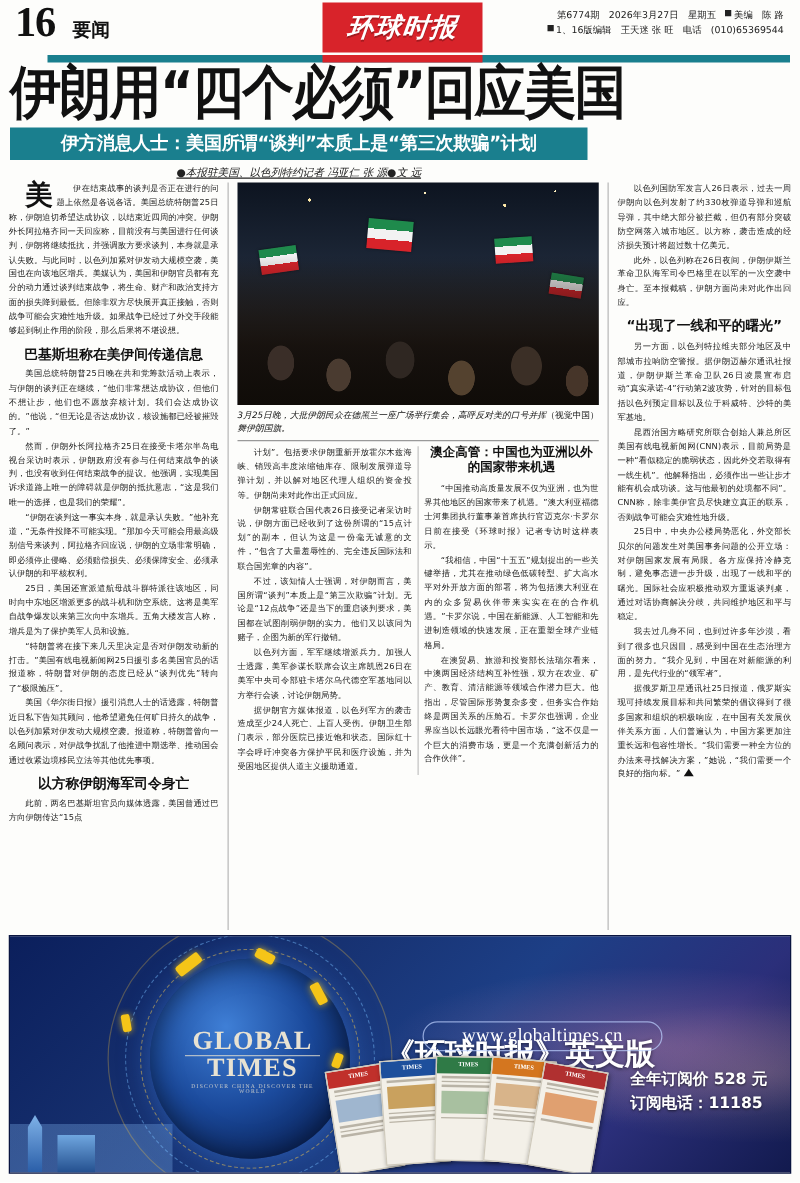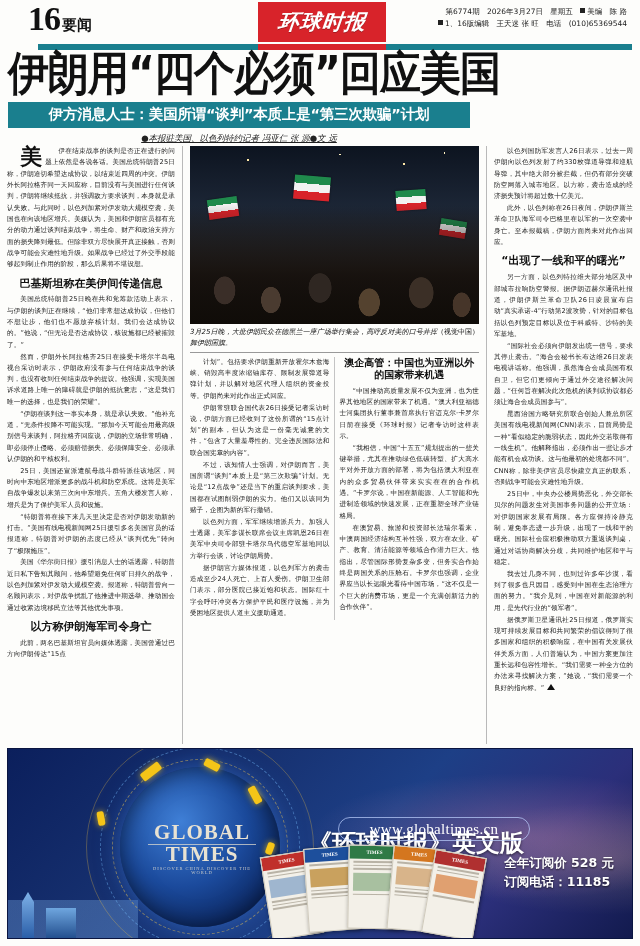--- a/index.html
+++ b/index.html
@@ -14,25 +14,24 @@
   
   .masthead { position: relative; height: 48px; padding: 4px 8px 0 8px; }
   .page-num-block {
     position: absolute; left: 12px; top: 2px;
     display: flex; align-items: baseline;
   }
   .page-num {
     font-family: "Liberation Serif", serif;
     font-size: 34px; font-weight: 700; color: #111; line-height: 1;
     letter-spacing: -1px;
-    margin-left: 16px;
   }
   .page-sec {
     font-family: "DejaVu Sans", sans-serif;
-    font-size: 15px; font-weight: 700; color: #111; margin-left: 2px;
+    font-size: 15px; font-weight: 700; color: #111; margin-left: 14px;
   }
   .logo-box {
     position: absolute; left: 258px; top: 2px;
     width: 128px; height: 40px; background: #d8232a;
     display: flex; align-items: center; justify-content: center;
     overflow: hidden;
   }
   .logo-text {
     font-family: "DejaVu Sans", sans-serif;
     color: #fff; font-size: 21px; font-weight: 700;
@@ -338,21 +337,20 @@
         </div>
       </div>
 
       <div class="vdiv"></div>
 
       <div class="col col-3">
         <p class="body">以色列国防军发言人26日表示，过去一周伊朗向以色列发射了约330枚弹道导弹和巡航导弹，其中绝大部分被拦截，但仍有部分突破防空网落入城市地区。以方称，袭击造成的经济损失预计将超过数十亿美元。</p>
         <p class="body">此外，以色列称在26日夜间，伊朗伊斯兰革命卫队海军司令巴格里在以军的一次空袭中身亡。至本报截稿，伊朗方面尚未对此作出回应。</p>
         <h3 class="sub">“出现了一线和平的曙光”</h3>
         <p class="body">另一方面，以色列特拉维夫部分地区及中部城市拉响防空警报。据伊朗迈赫尔通讯社报道，伊朗伊斯兰革命卫队26日凌晨宣布启动“真实承诺-4”行动第2波攻势，针对的目标包括以色列预定目标以及位于科威特、沙特的美军基地。</p>
-        <p class="body">“国际社会必须向伊朗发出统一信号，要求其停止袭击。”海合会秘书长布达维26日发表电视讲话称。他强调，虽然海合会成员国有权自卫，但它们更倾向于通过外交途径解决问题，“任何旨在解决此次危机的谈判或协议都必须让海合会成员国参与”。</p>
         <p class="body">昆西治国方略研究所联合创始人兼总所区美国有线电视新闻网(CNN)表示，目前局势是一种“看似稳定的脆弱状态，因此外交若取得有一线生机”。他解释指出，必须作出一些让步才能有机会成功谈。这与他最初的处境都不同”。CNN称，除非美伊官员尽快建立真正的联系，否则战争可能会灾难性地升级。</p>
         <p class="body">25日中，中央办公楼局势恶化，外交部长贝尔的问题发生对美国事务问题的公开立场：对伊朗国家发展有局限。各方应保持冷静克制，避免事态进一步升级，出现了一线和平的曙光。国际社会应积极推动双方重返谈判桌，通过对话协商解决分歧，共同维护地区和平与稳定。</p>
         <p class="body">我去过几身不同，也到过许多年沙漠，看到了很多也只因目，感受到中国在生态治理方面的努力。“我介见到，中国在对新能源的利用，是先代行业的“领军者”。</p>
         <p class="body"><span>据俄罗斯卫星通讯社25日报道，俄罗斯实现可持续发展目标和共同繁荣的倡议得到了很多国家和组织的积极响应，在中国有关发展伙伴关系方面，人们普遍认为，中国方案更加注重长远和包容性增长。“我们需要一种全方位的办法来寻找解决方案，”她说，“我们需要一个良好的指向标。”</span><span class="endmark"></span></p>
       </div>
 
     </div>
   </div>
 
   <div class="ad">

